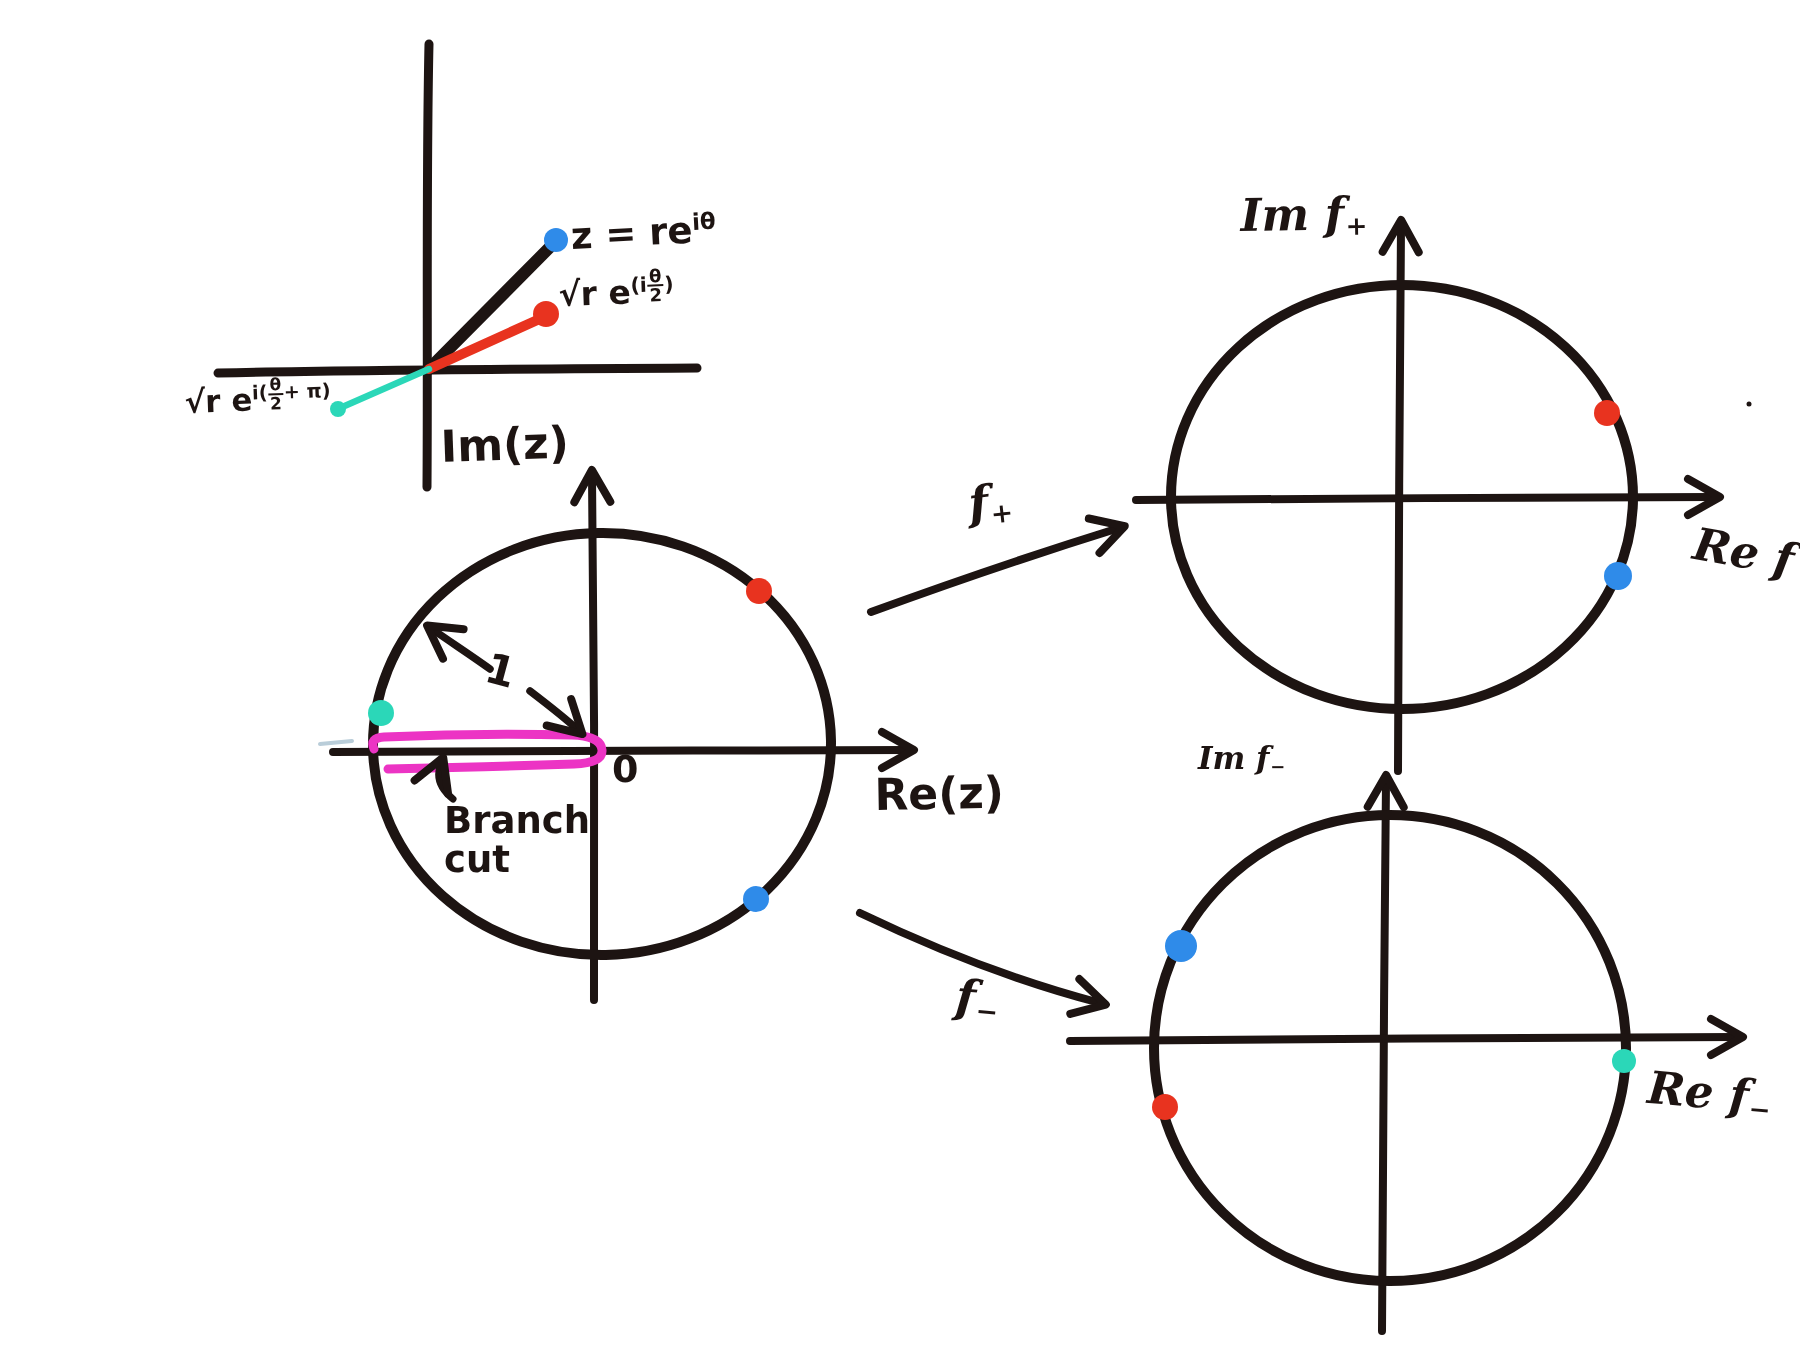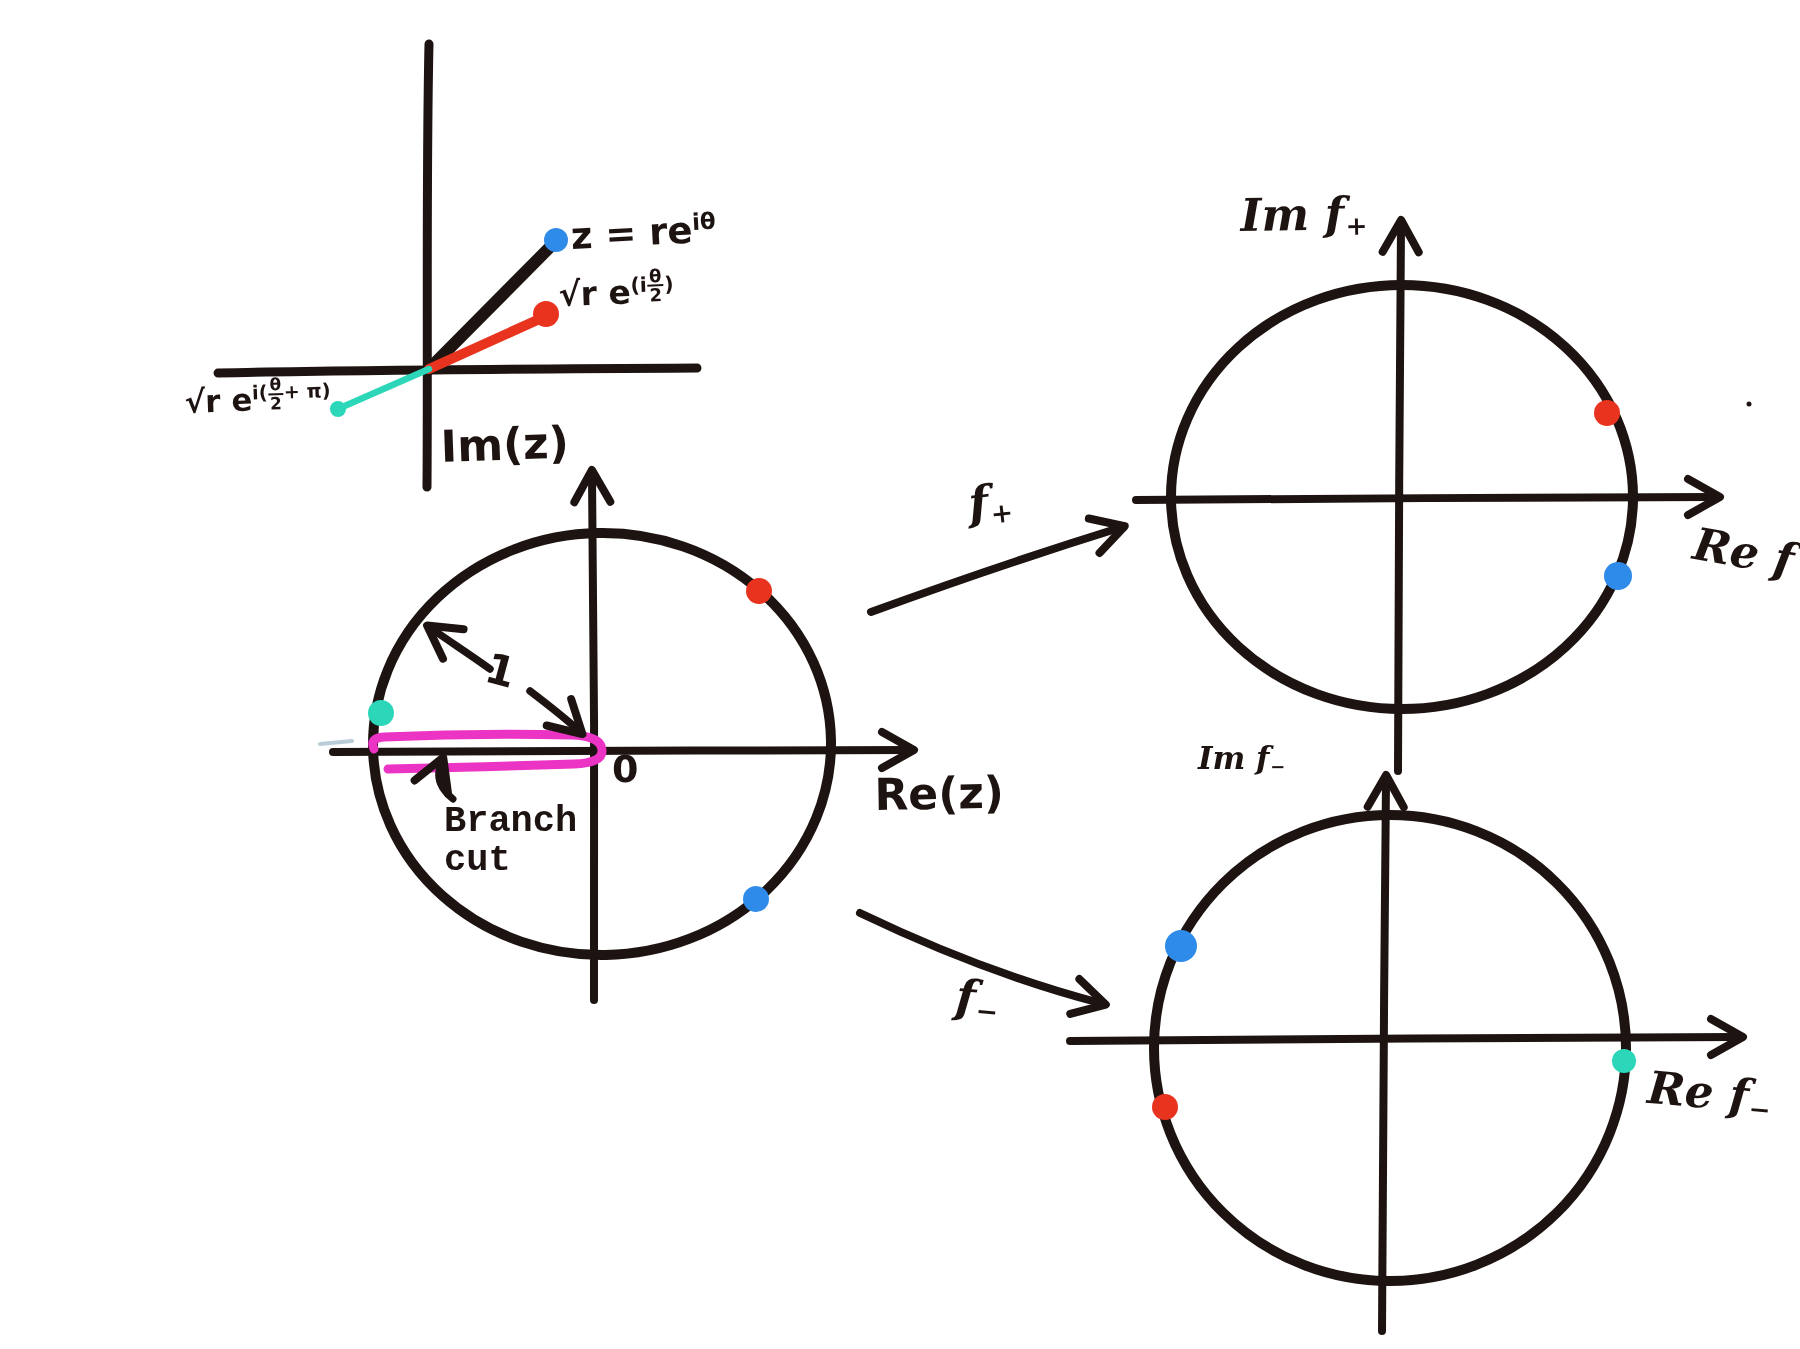--- a/index.html
+++ b/index.html
@@ -30,21 +30,21 @@
   .frac .num{display:block;border-bottom:0.13em solid currentColor;padding:0 0.1em;}
   .frac .den{display:block;}
   
   #lbl-z        {left:570px; top:218px;  font-size:37px; transform:rotate(-3deg);}
   #lbl-sqrtplus {left:558px; top:278px;  font-size:33px; transform:rotate(-2deg);}
   #lbl-sqrtminus{left:184px; top:386px;  font-size:31px; transform:rotate(-2deg);}
   #lbl-imz      {left:440px; top:424px;  font-size:44px; transform:rotate(-2deg);}
   #lbl-rez      {left:874px; top:772px;  font-size:44px; transform:rotate(-1deg);}
   #lbl-zero     {left:612px; top:750px;  font-size:38px;}
   #lbl-one      {left:492px; top:646px;  font-size:42px; transform:rotate(15deg);}
-  #lbl-branch   {left:444px; top:802px;  font-size:37px;font-family:Liberation Mono, monospace;}
+  #lbl-branch   {left:444px; top:802px;  font-size:37px;}
   #lbl-fplus    {left:966px; top:480px;  font-size:46px; transform:rotate(-6deg);}
   #lbl-fminus   {left:958px; top:972px;  font-size:46px; transform:rotate(5deg);}
   #lbl-imfplus  {left:1240px;top:192px;  font-size:45px; transform:rotate(-1deg);}
   #lbl-refplus  {left:1698px;top:520px;  font-size:45px; transform:rotate(10deg);}
   #lbl-imfminus {left:1166px;top:742px;  font-size:31px;margin-left:32px;}
   #lbl-refminus {left:1650px;top:1064px; font-size:45px; transform:rotate(5deg);}
 </style>
 </head>
 <body>
 

